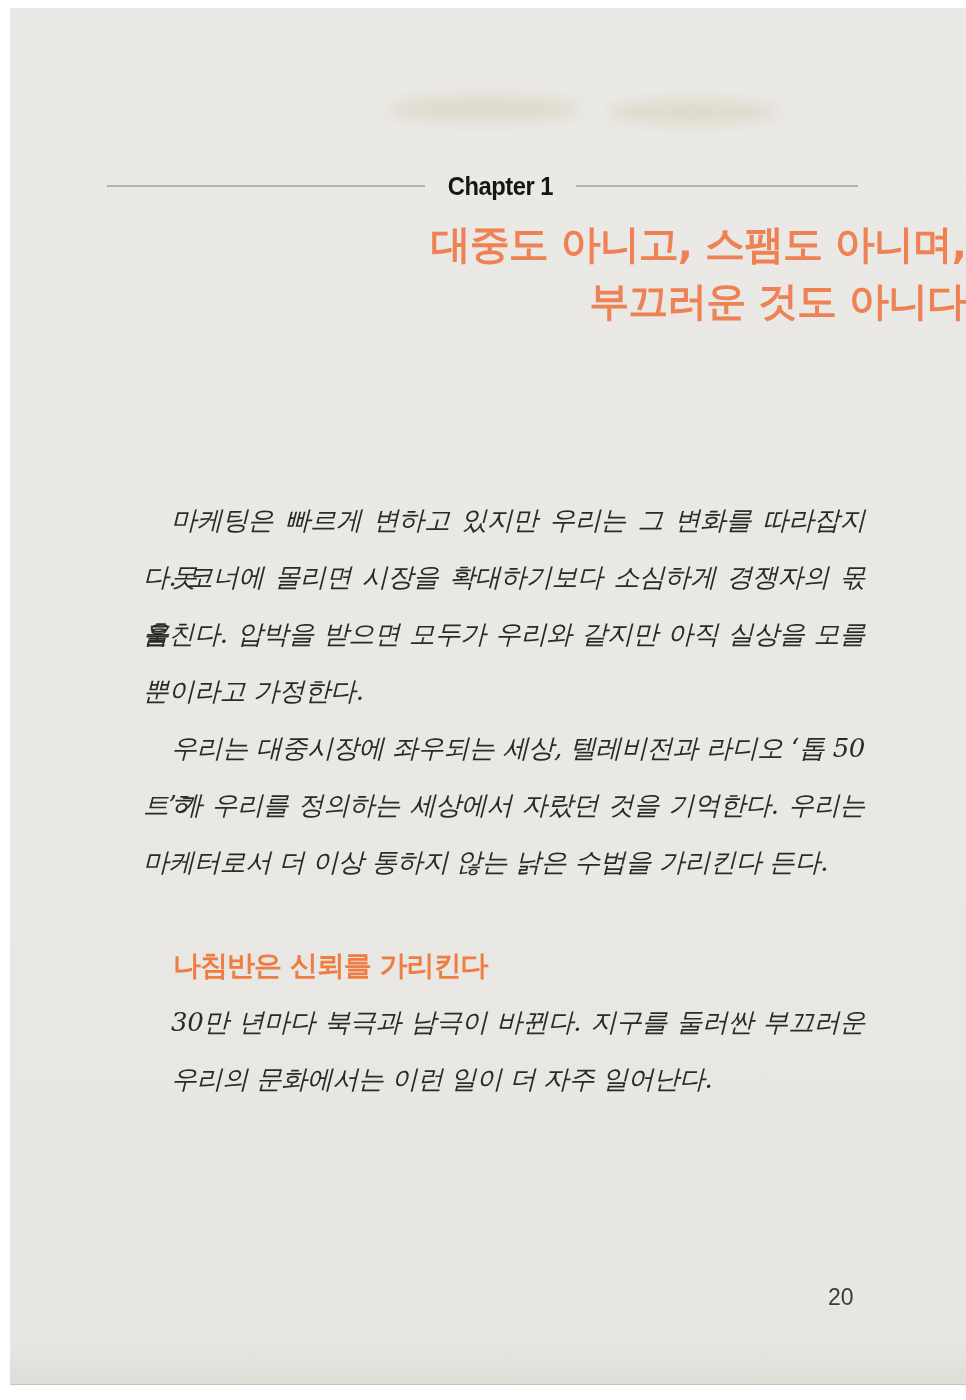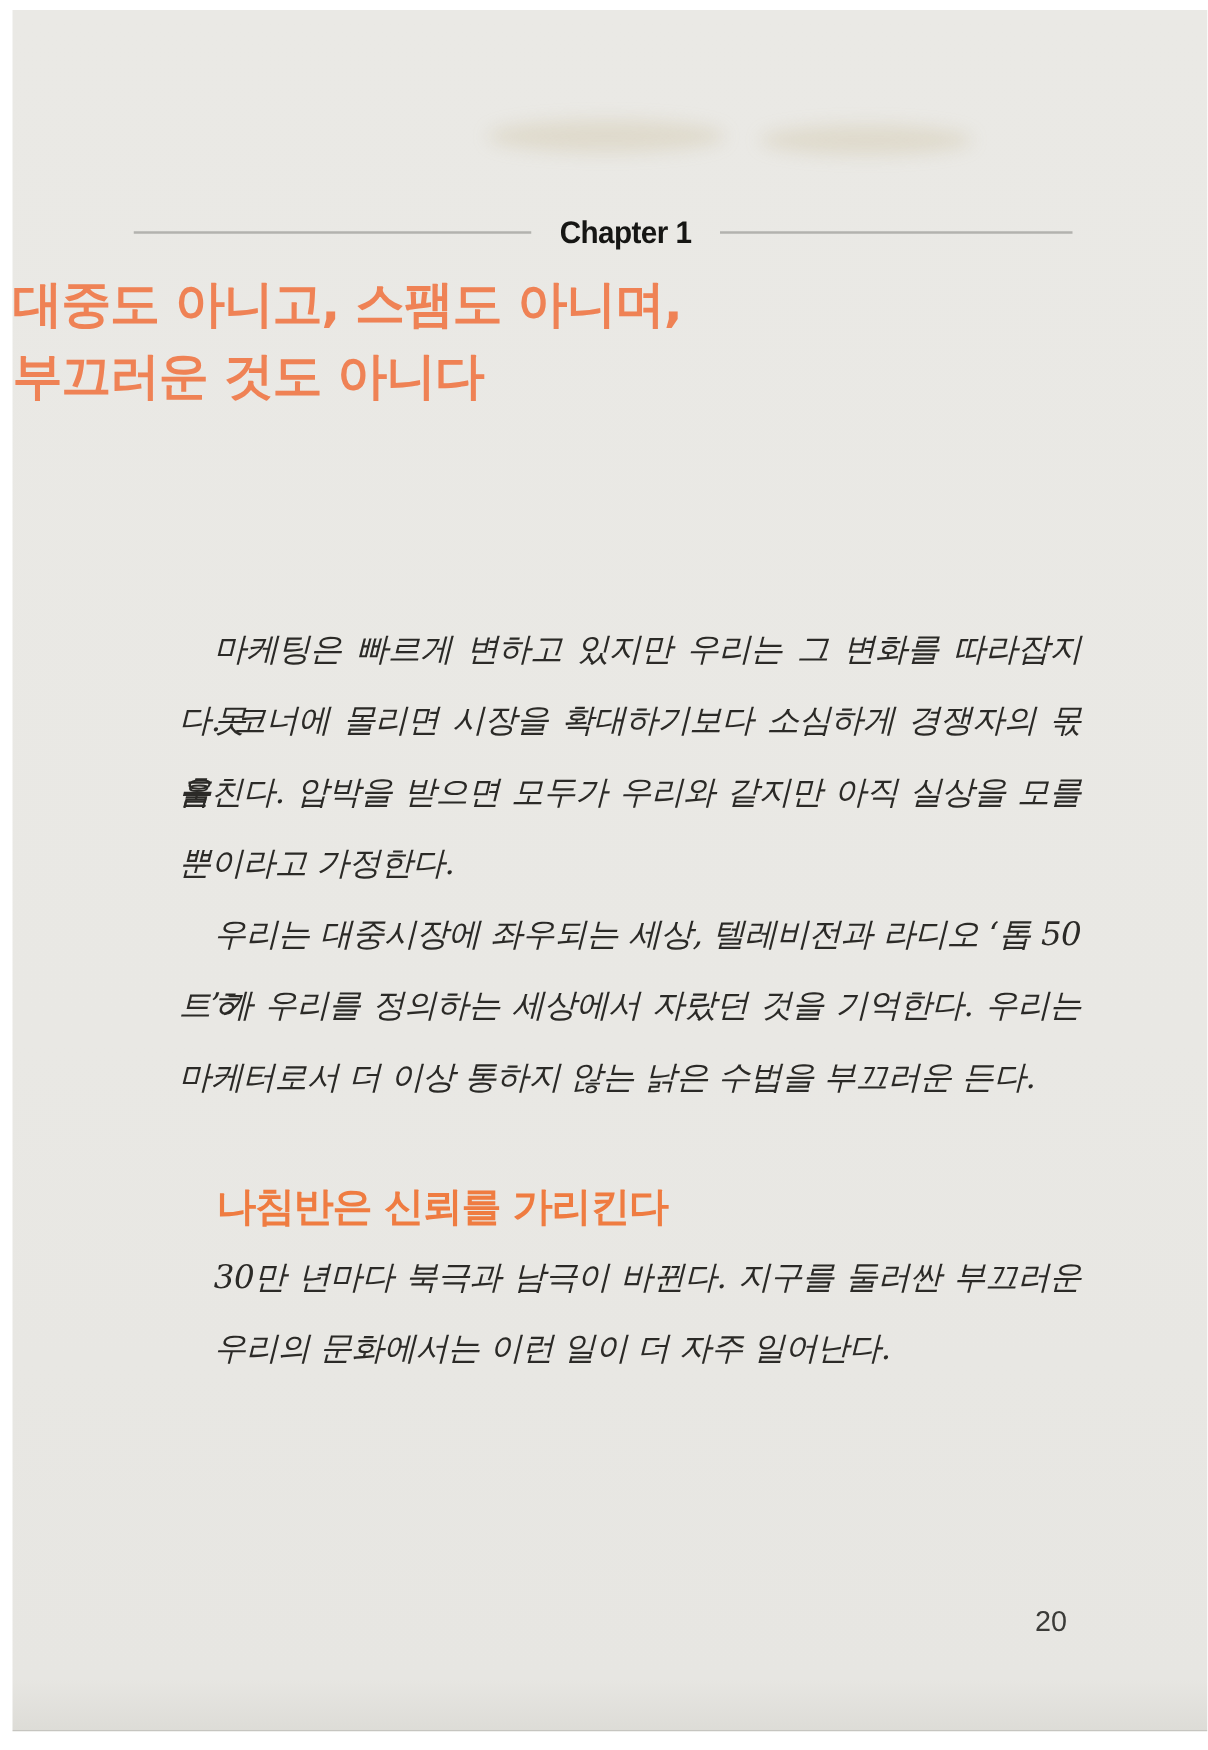--- a/index.html
+++ b/index.html
@@ -59,21 +59,21 @@
     color: #161614;
     transform: scaleX(0.95);
     white-space: nowrap;
   }
 
   .chapter-title {
     position: absolute;
     left: 0;
     top: 208px;
     width: 956px;
-    text-align: left;
+    text-align: right;
     font-family: "DejaVu Sans", "Liberation Sans", sans-serif;
     font-weight: bold;
     font-size: 40px;
     line-height: 57px;
     letter-spacing: -1px;
     color: var(--accent, #ef8255);
   }
 
   .content {
     position: absolute;
@@ -96,21 +96,21 @@
   .bline.last { text-align-last: left; }
   .bline.indent { padding-left: 28px; }
 
   .subheading {
     margin-top: 46px;
     height: 57px;
     line-height: 57px;
     padding-left: 30px;
     font-family: "DejaVu Sans", "Liberation Sans", sans-serif;
     font-weight: bold;
-    font-size: 32px;
+    font-size: 28px;
     letter-spacing: -1px;
     color: var(--accent-strong, #ef7c41);
   }
 
   .page-number {
     position: absolute;
     left: 818px;
     top: 1276px;
     width: 60px;
     font-family: "Liberation Sans", "DejaVu Sans", sans-serif;
@@ -144,21 +144,21 @@
       <div>
         <div class="bline indent">마케팅은 빠르게 변하고 있지만 우리는 그 변화를 따라잡지 못</div>
         <div class="bline">다. 코너에 몰리면 시장을 확대하기보다 소심하게 경쟁자의 몫을</div>
         <div class="bline">훔친다. 압박을 받으면 모두가 우리와 같지만 아직 실상을 모를</div>
         <div class="bline last">뿐이라고 가정한다.</div>
       </div>
 
       <div>
         <div class="bline indent">우리는 대중시장에 좌우되는 세상, 텔레비전과 라디오 ‘톱 50 히</div>
         <div class="bline">트’가 우리를 정의하는 세상에서 자랐던 것을 기억한다. 우리는</div>
-        <div class="bline last">마케터로서 더 이상 통하지 않는 낡은 수법을 부끄러운 든다.</div>
+        <div class="bline last">마케터로서 더 이상 통하지 않는 낡은 수법을 가리킨다 든다.</div>
       </div>
 
       <div class="subheading">나침반은 신뢰를 가리킨다</div>
 
       <div>
         <div class="bline indent">30만 년마다 북극과 남극이 바뀐다. 지구를 둘러싼 부끄러운</div>
       </div>
 
       <div>
         <div class="bline indent last">우리의 문화에서는 이런 일이 더 자주 일어난다.</div>

